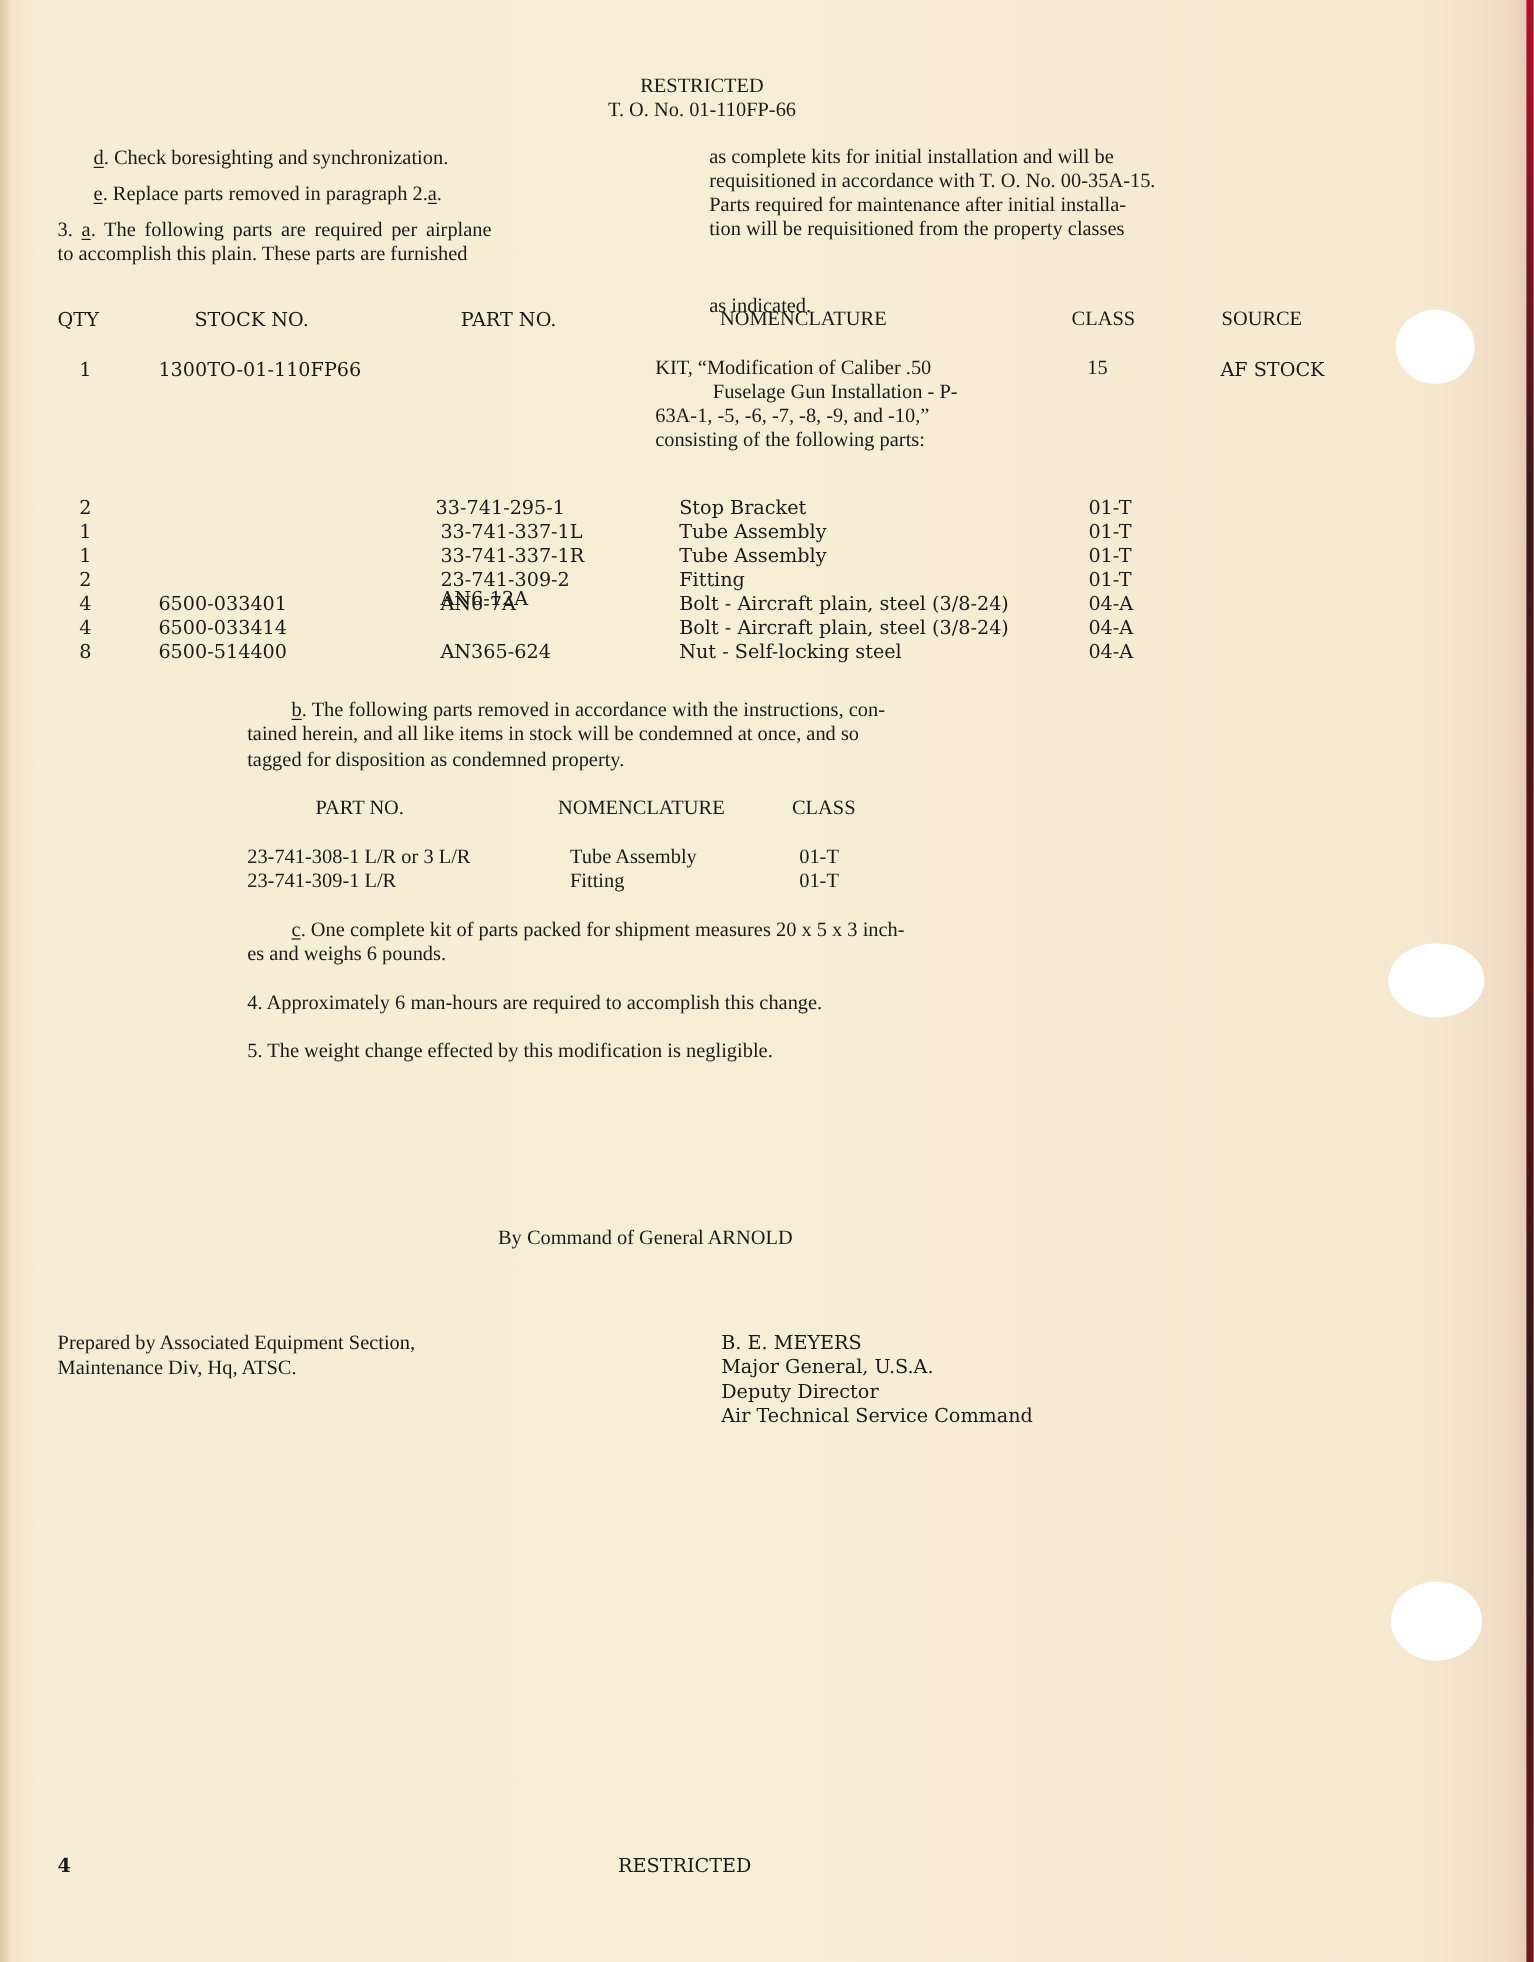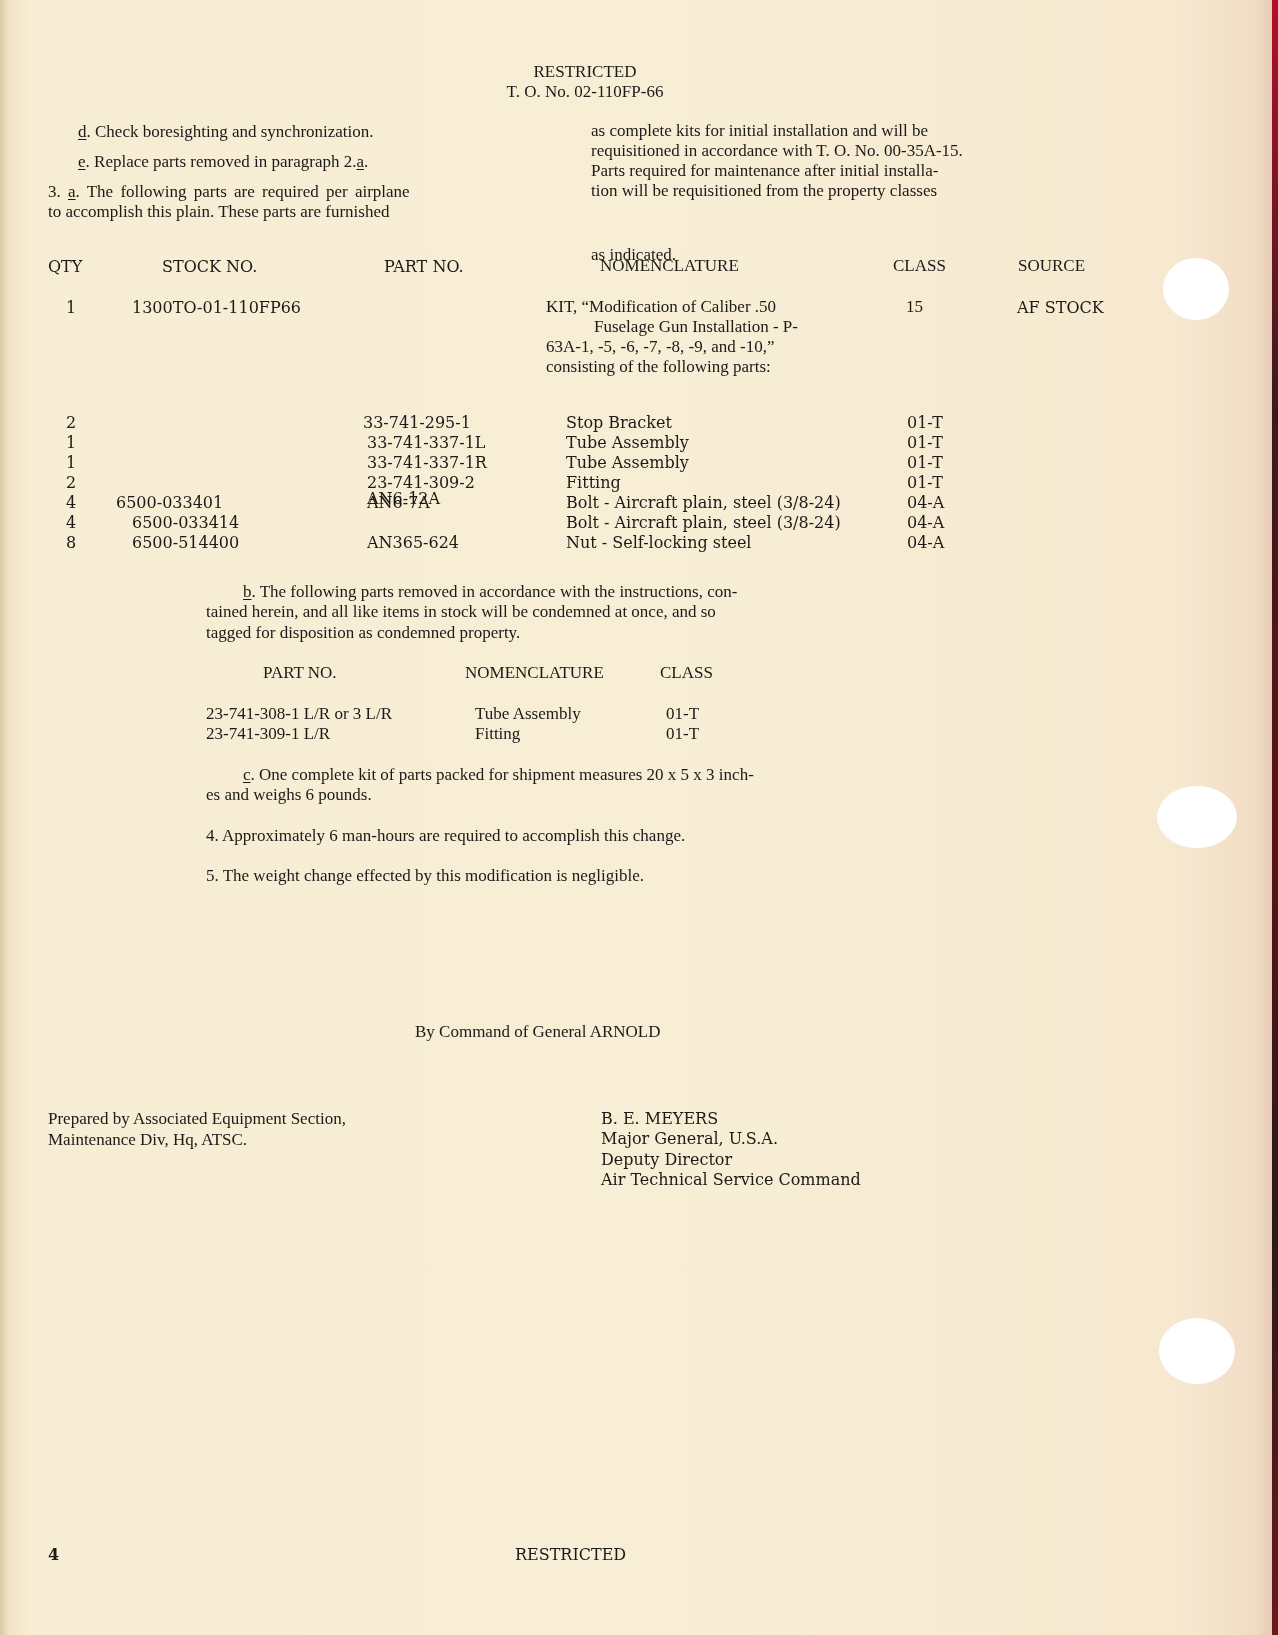--- a/index.html
+++ b/index.html
@@ -27,21 +27,21 @@
 <body>
 
 <div class="edge-left"></div>
 <div class="edge-right"></div>
 
 <div class="hole" style="left:1163px;top:258px;"></div>
 <div class="hole" style="left:1157px;top:786px;width:80px;"></div>
 <div class="hole" style="left:1159px;top:1318px;width:76px;height:66px;"></div>
 
 <div class="abs cond t17 center" style="left:440px;top:62px;width:290px;">RESTRICTED</div>
-<div class="abs cond t17 center" style="left:440px;top:82px;width:290px;">T. O. No. 02-110FP-66</div>
+<div class="abs cond t17 center" style="left:440px;top:82px;width:290px;">T. O. No. 01-110FP-66</div>
 
 <div class="abs cond t17" style="left:78px;top:122px;">
   <u>d</u><span>. Check boresighting and synchronization.</span>
 </div>
 <div class="abs cond t17" style="left:78px;top:152px;">
   <u>e</u><span>. Replace parts removed in paragraph 2.</span><u>a</u><span>.</span>
 </div>
 
 <div class="abs cond t17" style="left:48px;top:182px;word-spacing:3px;">
   <span>3. </span><u>a</u><span>. The following parts are required per airplane</span>
@@ -94,21 +94,21 @@
   </div>
   <div>
     <div class="abs serif t16" style="left:66px;top:473px;">2</div>
     <div class="abs serif t16" style="left:132px;top:473px;"></div>
     <div class="abs serif t16" style="left:367px;top:473px;">23-741-309-2</div>
     <div class="abs serif t16" style="left:566px;top:473px;">Fitting</div>
     <div class="abs serif t16" style="left:907px;top:473px;">01-T</div>
   </div>
   <div>
     <div class="abs serif t16" style="left:66px;top:493px;">4</div>
-    <div class="abs serif t16" style="left:116px;top:493px;">6500-033401</div>
+    <div class="abs serif t16" style="left:132px;top:493px;">6500-033401</div>
     <div class="abs serif t16" style="left:367px;top:493px;">AN6-7A</div>
     <div class="abs serif t16" style="left:566px;top:493px;">Bolt - Aircraft plain, steel (3/8-24)</div>
     <div class="abs serif t16" style="left:907px;top:493px;">04-A</div>
   </div>
   <div>
     <div class="abs serif t16" style="left:66px;top:513px;">4</div>
     <div class="abs serif t16" style="left:132px;top:513px;">6500-033414</div>
     <div class="abs serif t16" style="left:367px;top:489px;">AN6-12A</div>
     <div class="abs serif t16" style="left:566px;top:513px;">Bolt - Aircraft plain, steel (3/8-24)</div>
     <div class="abs serif t16" style="left:907px;top:513px;">04-A</div>

